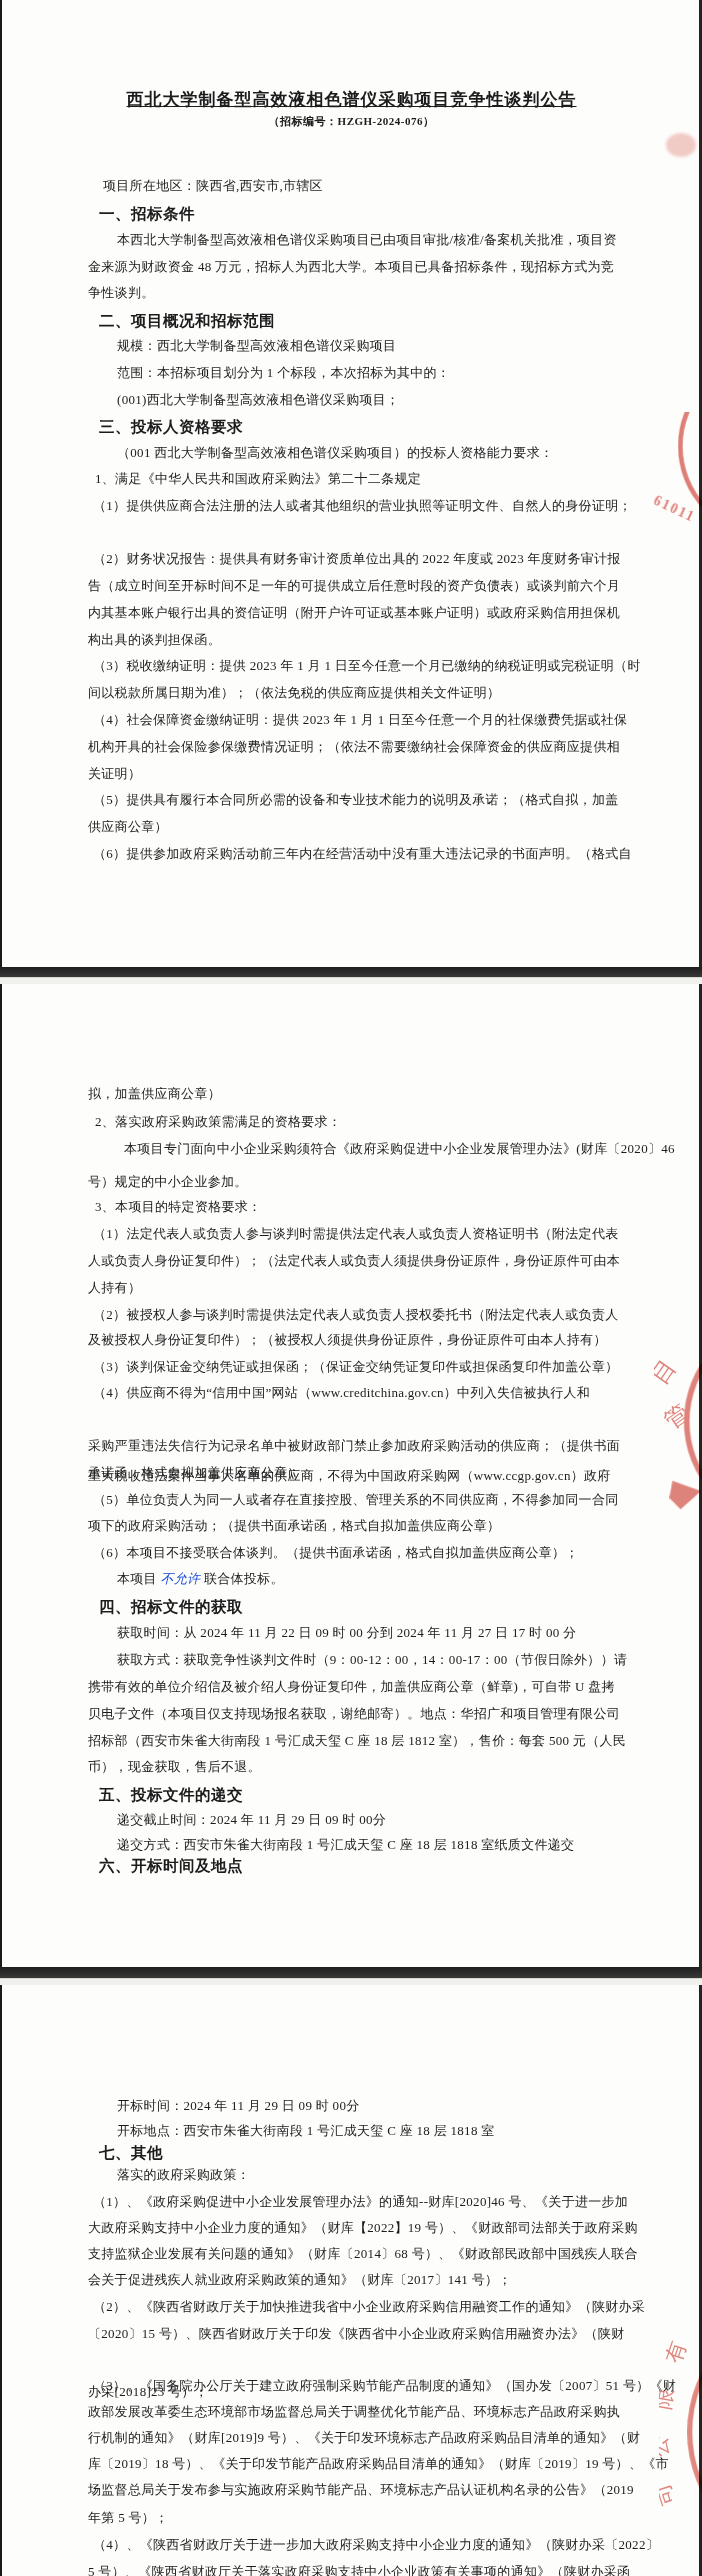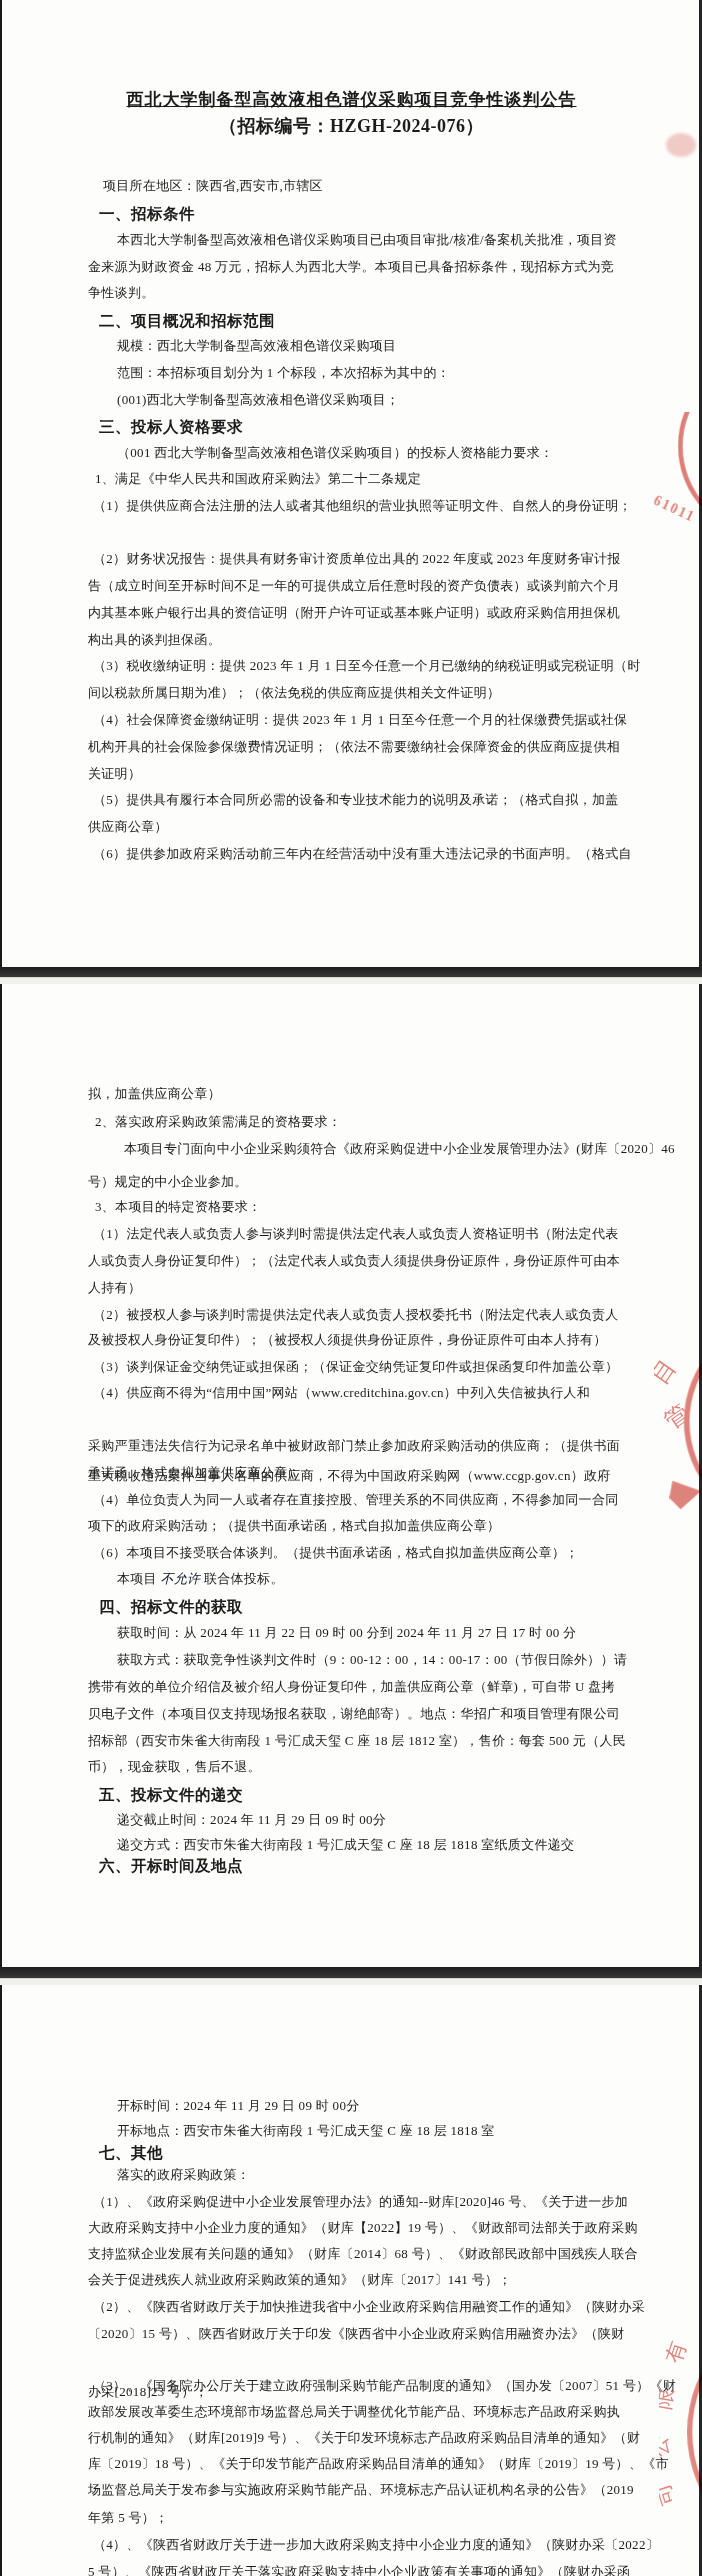--- a/index.html
+++ b/index.html
@@ -12,23 +12,23 @@
     color:#1c1c1c;
   }
   .line{
     position:absolute;
     white-space:pre;
     font-size:13px;
     line-height:1.25;
     letter-spacing:0.3px;
   }
   .line.t1{width:703px;left:0;text-align:center;font-size:17px;font-weight:bold;letter-spacing:1px;}
-  .line.t2{width:703px;left:0;text-align:center;font-size:18px;font-weight:600;letter-spacing:0.5px;}
+  .line.t2{width:703px;left:0;text-align:center;font-size:11px;font-weight:600;letter-spacing:0.5px;}
   .line.h{font-size:15.5px;font-weight:bold;letter-spacing:0.5px;}
-  .line .em{font-style:italic;color:#0f172a;}
+  .line .em{font-style:italic;color:#1d4ed8;}
   .band{position:absolute;left:0;width:703px;background:linear-gradient(#1f1f1f,#383838);}
   .bandlite{position:absolute;left:0;width:703px;background:#f0f0ec;border-top:1px solid #d7d7d2;}
   .edge-l{position:absolute;left:0;top:0;width:1.5px;height:3981px;background:#1a1a1a;}
   .edge-r{position:absolute;left:699px;top:0;width:4.1px;height:3981px;background:#242424;}
   .stamp{position:absolute;mix-blend-mode:multiply;}
   .stamp text{fill:#cc3326;}
   .stamp .ring{stroke:#cc3326;fill:none;}
   .stamp .solid{fill:#cc3326;}
   .smudge{position:absolute;border-radius:50%;background:#d24a3a;filter:blur(1.5px);}
 </style>
@@ -76,21 +76,21 @@
       <div class="line b" style="top: 1226px; left: 93px;"><span>（1）法定代表人或负责人参与谈判时需提供法定代表人或负责人资格证明书（附法定代表</span></div>
       <div class="line b" style="top: 1253px; left: 88px;"><span>人或负责人身份证复印件）；（法定代表人或负责人须提供身份证原件，身份证原件可由本</span></div>
       <div class="line b" style="top: 1280px; left: 88px;"><span>人持有）</span></div>
       <div class="line b" style="top: 1307px; left: 93px;"><span>（2）被授权人参与谈判时需提供法定代表人或负责人授权委托书（附法定代表人或负责人</span></div>
       <div class="line b" style="top: 1332px; left: 88px;"><span>及被授权人身份证复印件）；（被授权人须提供身份证原件，身份证原件可由本人持有）</span></div>
       <div class="line b" style="top: 1359px; left: 93px;"><span>（3）谈判保证金交纳凭证或担保函；（保证金交纳凭证复印件或担保函复印件加盖公章）</span></div>
       <div class="line b" style="top: 1385px; left: 93px;"><span>（4）供应商不得为“信用中国”网站（www.creditchina.gov.cn）中列入失信被执行人和</span></div>
       <div class="line b" style="top: 1468px; left: 88px;"><span>重大税收违法案件当事人名单的供应商，不得为中国政府采购网（www.ccgp.gov.cn）政府</span></div>
       <div class="line b" style="top: 1438px; left: 88px;"><span>采购严重违法失信行为记录名单中被财政部门禁止参加政府采购活动的供应商；（提供书面</span></div>
       <div class="line b" style="top: 1465px; left: 88px;"><span>承诺函，格式自拟加盖供应商公章）</span></div>
-      <div class="line b" style="top: 1492px; left: 93px;"><span>（4）单位负责人为同一人或者存在直接控股、管理关系的不同供应商，不得参加同一合同</span></div>
+      <div class="line b" style="top: 1492px; left: 93px;"><span>（5）单位负责人为同一人或者存在直接控股、管理关系的不同供应商，不得参加同一合同</span></div>
       <div class="line b" style="top: 1518px; left: 88px;"><span>项下的政府采购活动；（提供书面承诺函，格式自拟加盖供应商公章）</span></div>
       <div class="line b" style="top: 1545px; left: 93px;"><span>（6）本项目不接受联合体谈判。（提供书面承诺函，格式自拟加盖供应商公章）；</span></div>
       <div class="line b" style="top: 1571px; left: 117px;"><span>本项目 </span><span class="em">不允许</span><span> 联合体投标。</span></div>
       <div class="line h" style="top: 1597px; left: 99px;"><span>四、招标文件的获取</span></div>
       <div class="line b" style="top: 1625px; left: 117px;"><span>获取时间：从 2024 年 11 月 22 日 09 时 00 分到 2024 年 11 月 27 日 17 时 00 分</span></div>
       <div class="line b" style="top: 1652px; left: 117px;"><span>获取方式：获取竞争性谈判文件时（9：00-12：00，14：00-17：00（节假日除外））请</span></div>
       <div class="line b" style="top: 1679px; left: 88px;"><span>携带有效的单位介绍信及被介绍人身份证复印件，加盖供应商公章（鲜章)，可自带 U 盘拷</span></div>
       <div class="line b" style="top: 1706px; left: 88px;"><span>贝电子文件（本项目仅支持现场报名获取，谢绝邮寄）。地点：华招广和项目管理有限公司</span></div>
       <div class="line b" style="top: 1733px; left: 88px;"><span>招标部（西安市朱雀大街南段 1 号汇成天玺 C 座 18 层 1812 室），售价：每套 500 元（人民</span></div>
       <div class="line b" style="top: 1759px; left: 88px;"><span>币），现金获取，售后不退。</span></div>

